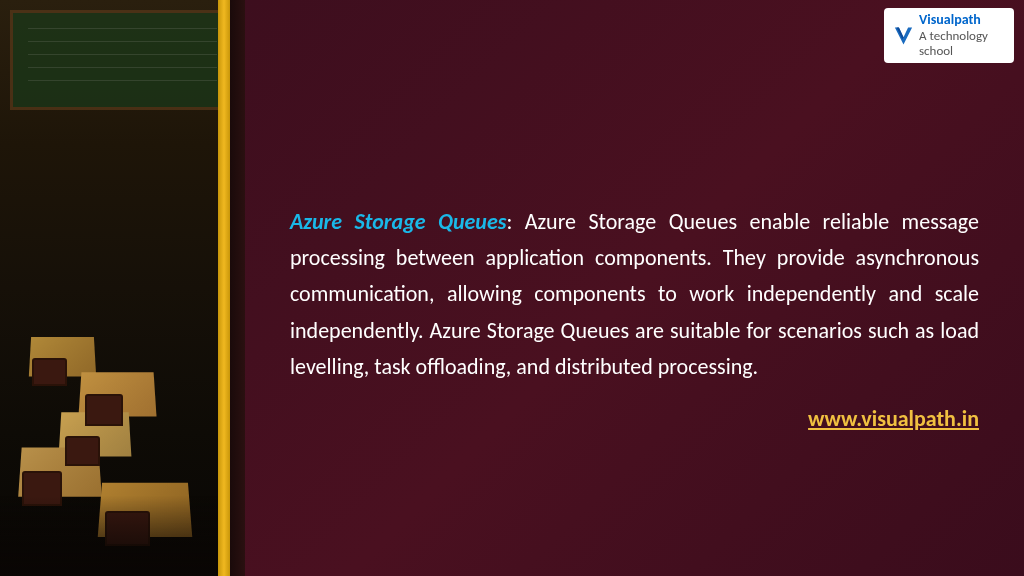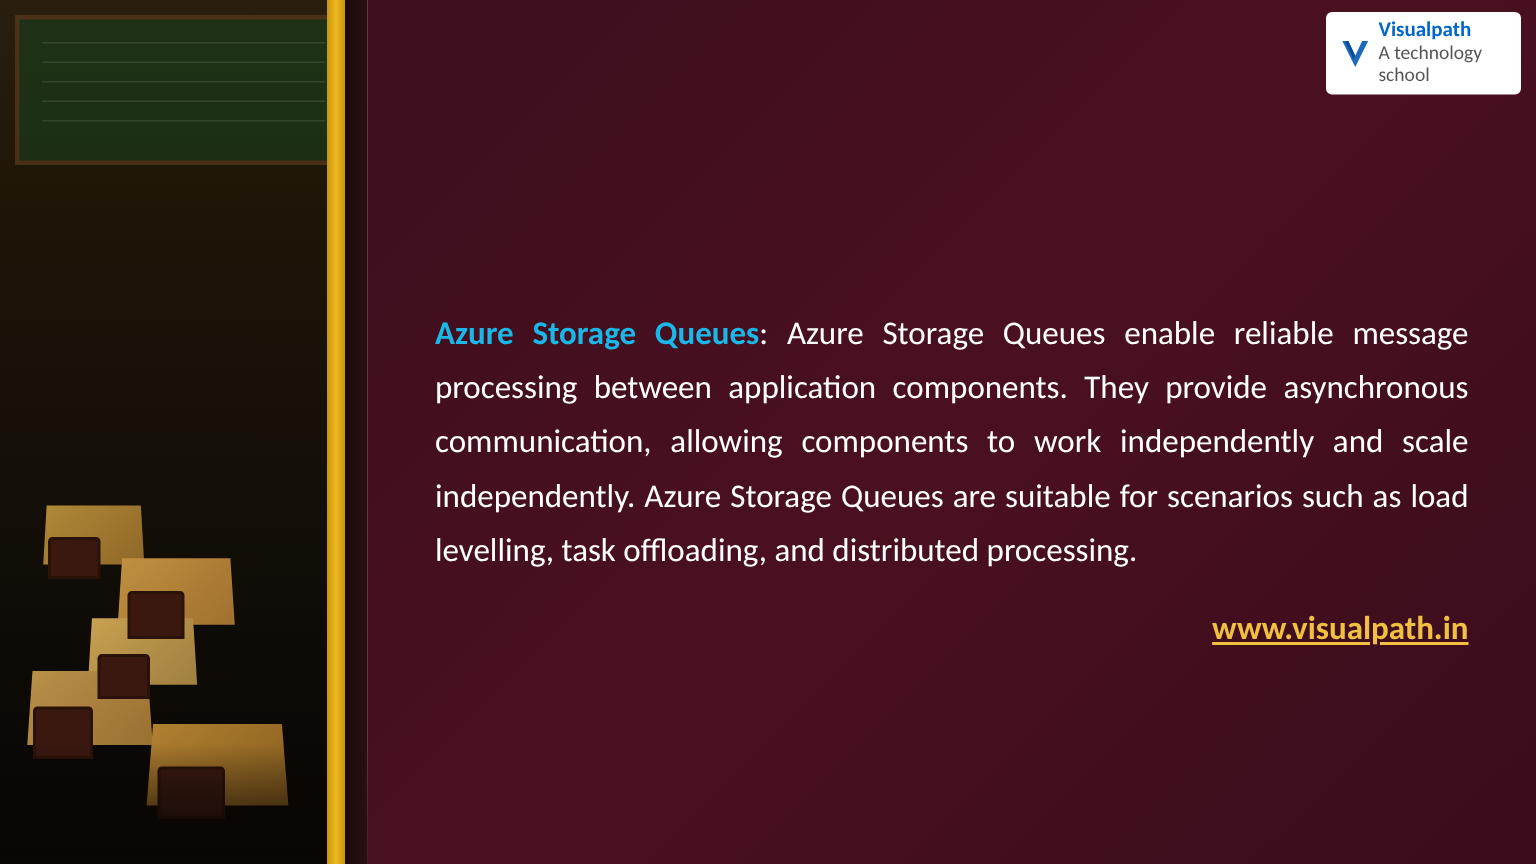--- a/index.html
+++ b/index.html
@@ -105,20 +105,21 @@
       color: white;
       font-size: 22px;
       line-height: 1.65;
       text-align: justify;
       font-family: 'Calibri', Arial, sans-serif;
     }
 
     .highlight-title {
       color: #1ab8e8;
       font-weight: 700;
+      font-style: italic;
     }
 
     .website-link {
       color: #f0c040;
       font-size: 22px;
       font-weight: 700;
       text-decoration: underline;
       text-align: right;
       margin-top: 20px;
       display: block;

